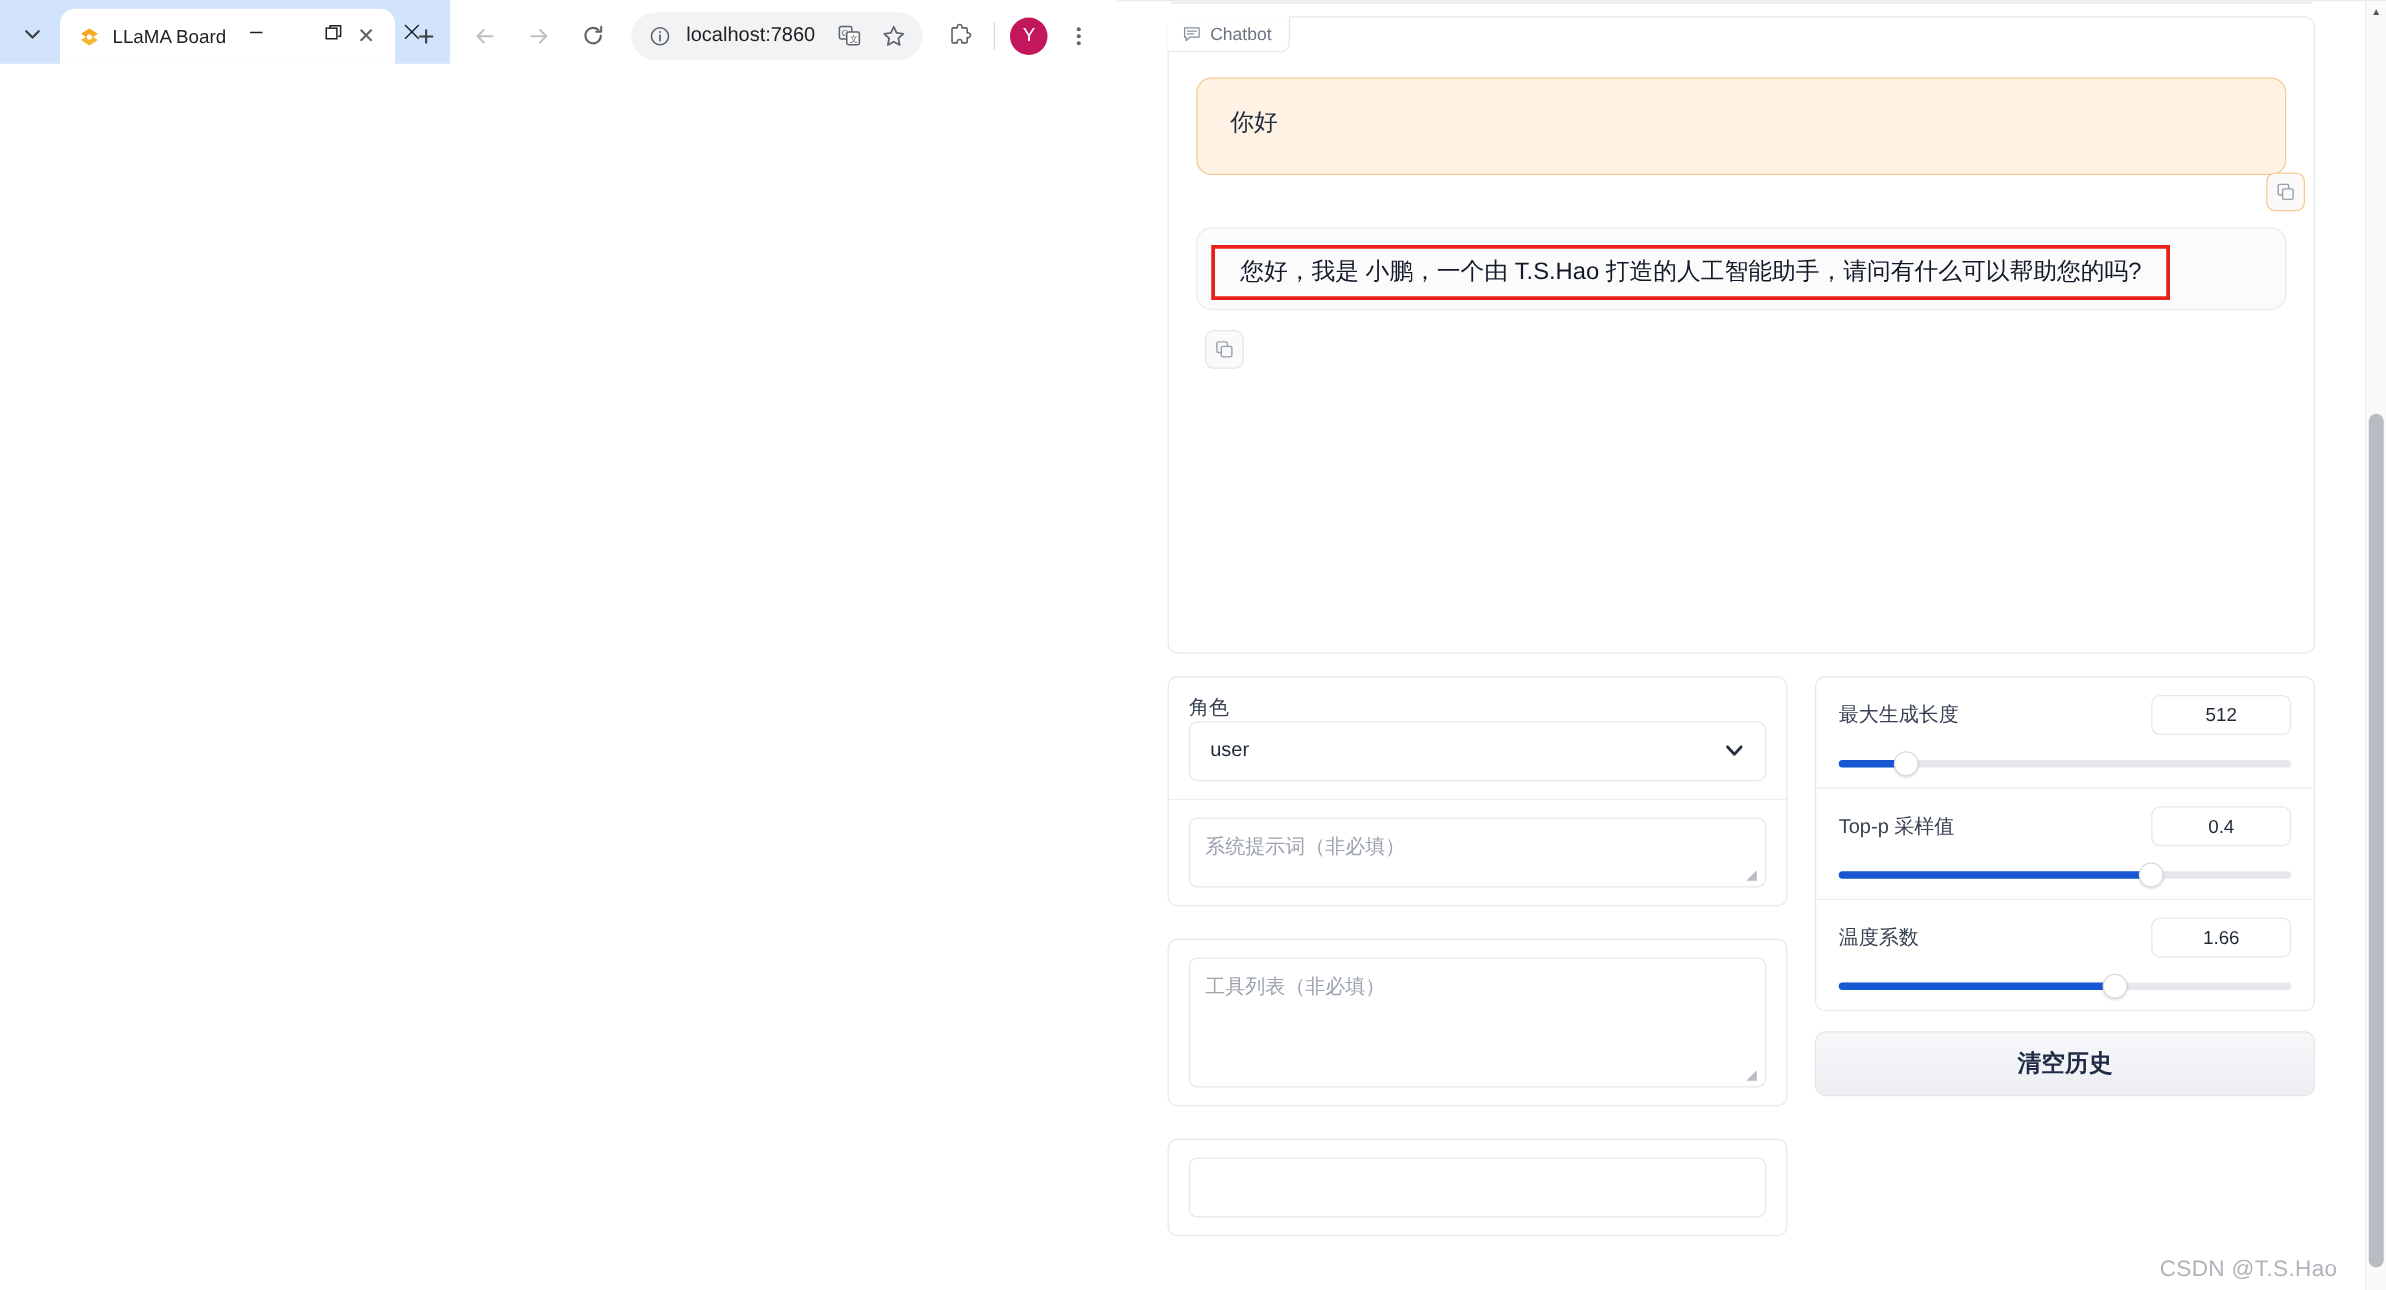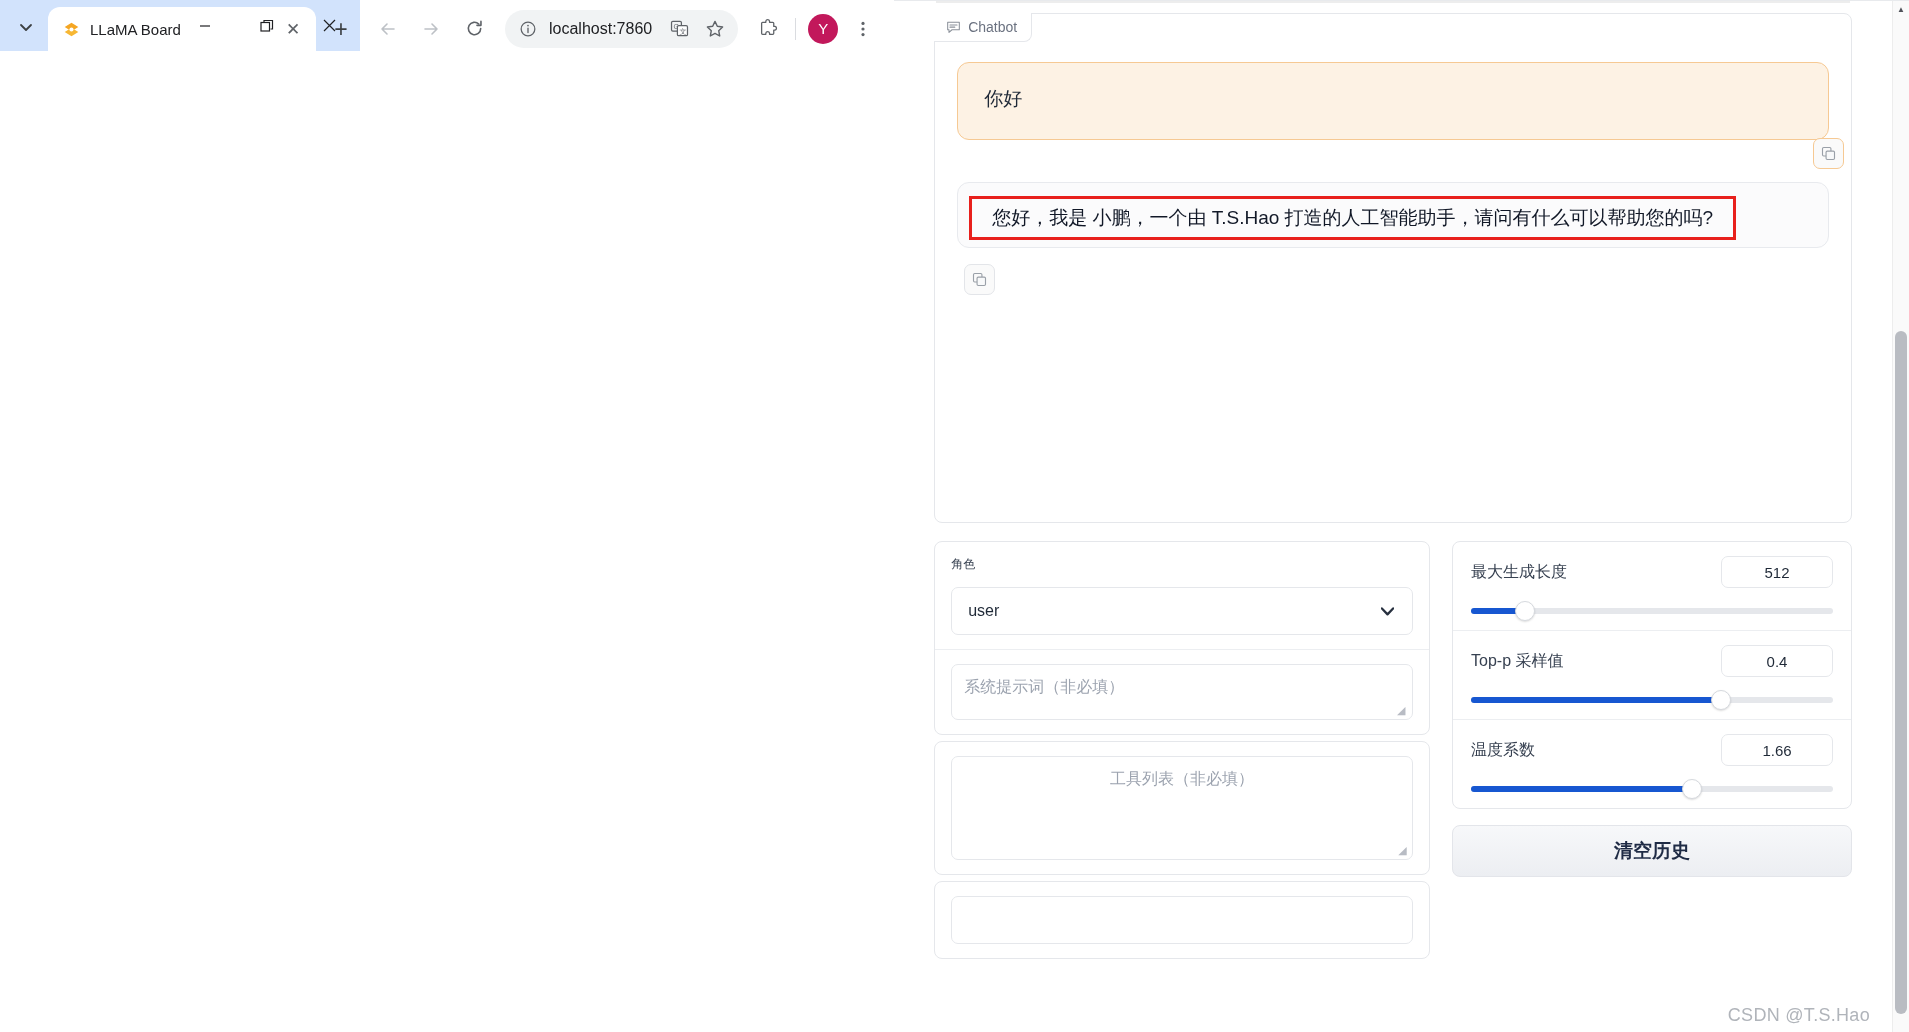--- a/index.html
+++ b/index.html
@@ -149,25 +149,25 @@
 
   
   .lower { display: flex; gap: 22px; margin-top: 18px; align-items: flex-start; }
   .col-left { flex: 1 1 auto; }
   .col-right { width: 400px; flex: 0 0 400px; }
 
   .card {
     border: 1px solid #e5e7eb; border-radius: 8px; background: #fff;
     overflow: hidden;
   }
-  .card + .card { margin-top: 6px; text-align: center; }
+  .card + .card { margin-top: 26px; }
   .block { padding: 14px 16px; }
   .block + .block { border-top: 1px solid #eceef1; }
 
-  .field-label { font-size: 12px; color: #374151; margin-bottom: 14px; }
+  .field-label { font-size: 16px; color: #374151; margin-bottom: 0; }
 
   .select {
     height: 48px; border: 1px solid #e5e7eb; border-radius: 7px; background: #fff;
     display: flex; align-items: center; padding: 0 16px; position: relative;
     font-size: 16px; color: #1f2937;
   }
   .chev {
     position: absolute; right: 18px; top: 50%; transform: translateY(-50%);
     color: #27303f;
   }

